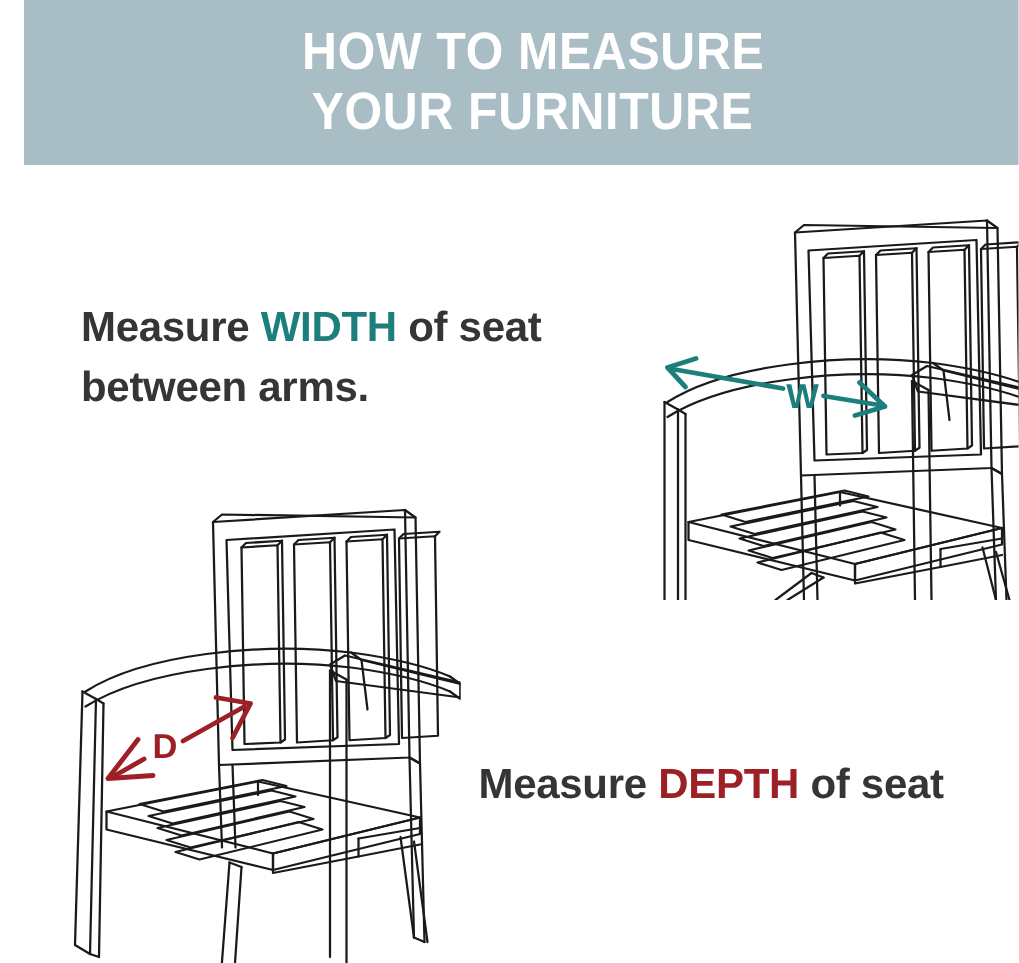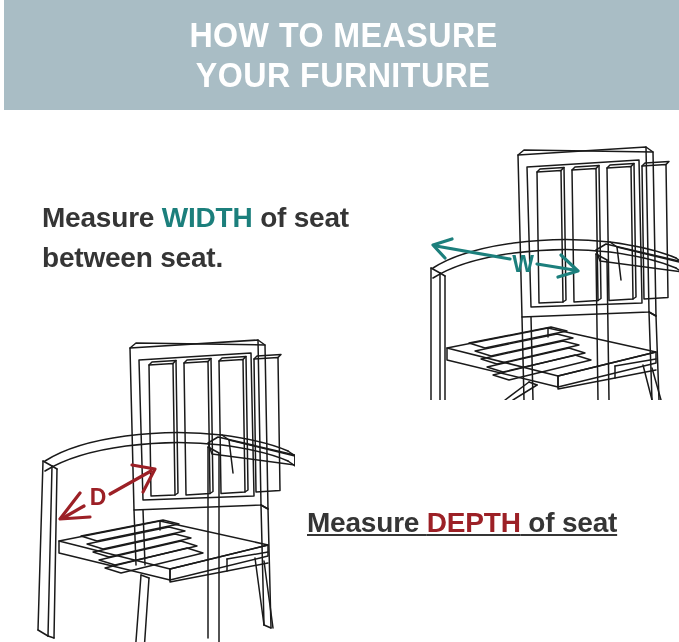--- a/index.html
+++ b/index.html
@@ -11,21 +11,21 @@
     width: 679px;
     height: 642px;
     position: relative;
     overflow: hidden;
     font-family: "Liberation Sans", sans-serif;
     -webkit-font-smoothing: antialiased;
   }
 
   #infographic {
     position: absolute;
-    left: 4px; top: 0;
+    left: 16px; top: 0;
     width: 587px;
     height: 642px;
     background: #ffffff;
   }
 
   
   .header-band {
     position: absolute;
     left: 0;
     top: 0;
@@ -64,21 +64,20 @@
   .caption .kw-width { color: #1c7f7c; }
   .caption .kw-depth { color: #9c2026; }
 
   #caption-width {
     left: 38px;
     top: 198px;
   }
   #caption-depth {
     left: 303px;
     top: 503px;
-    text-decoration: underline;
   }
 
   
   .chair-figure {
     position: absolute;
   }
   #chair-width-figure {
     left: 396px;
     top: 132px;
     width: 283px;
@@ -99,21 +98,21 @@
 
   <div class="header-band">
     <div class="header-line">HOW TO MEASURE</div>
     <div class="header-line">YOUR FURNITURE</div>
   </div>
 
   <div class="caption" id="caption-width">
     <div>
       <span>Measure </span><span class="kw-width">WIDTH</span><span> of seat</span>
     </div>
-    <div>between seat.</div>
+    <div>between arms.</div>
   </div>
 
   <div class="caption" id="caption-depth">
     <div>
       <span>Measure </span><span class="kw-depth">DEPTH</span><span> of seat</span>
     </div>
   </div>
 
   <div class="chair-figure" id="chair-width-figure">
     <svg class="chair-svg" width="283" height="268" viewBox="0 0 283 268" xmlns="http://www.w3.org/2000/svg">

